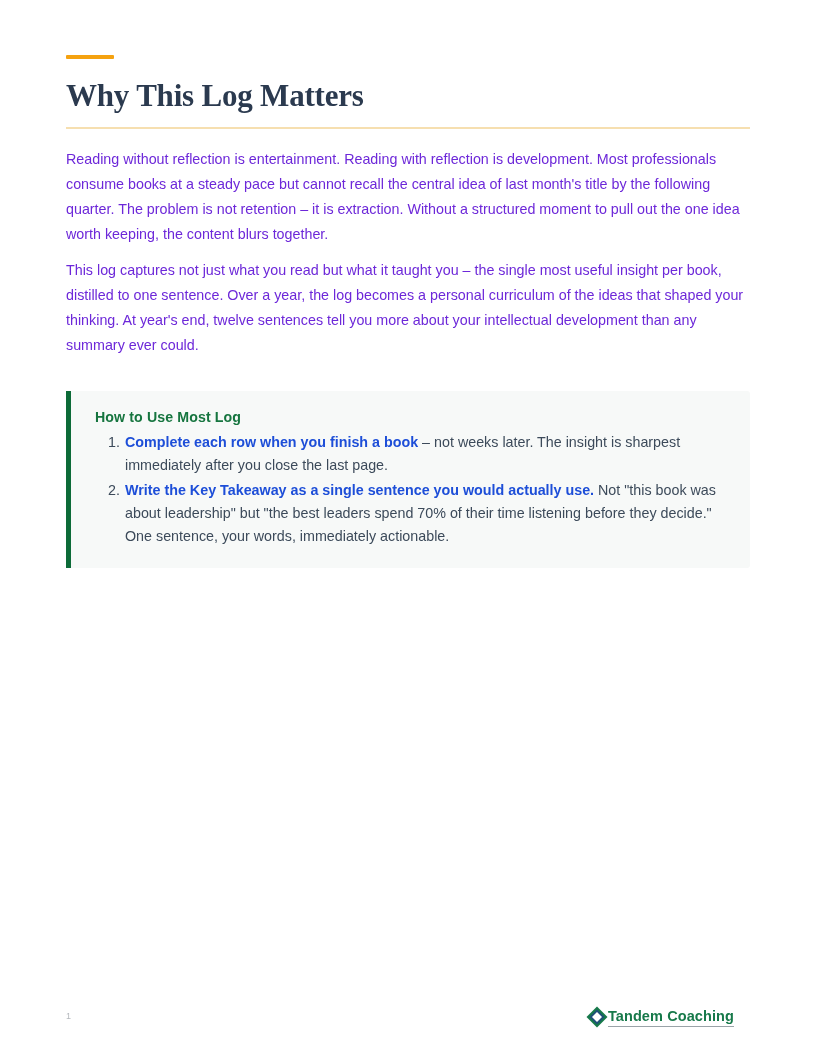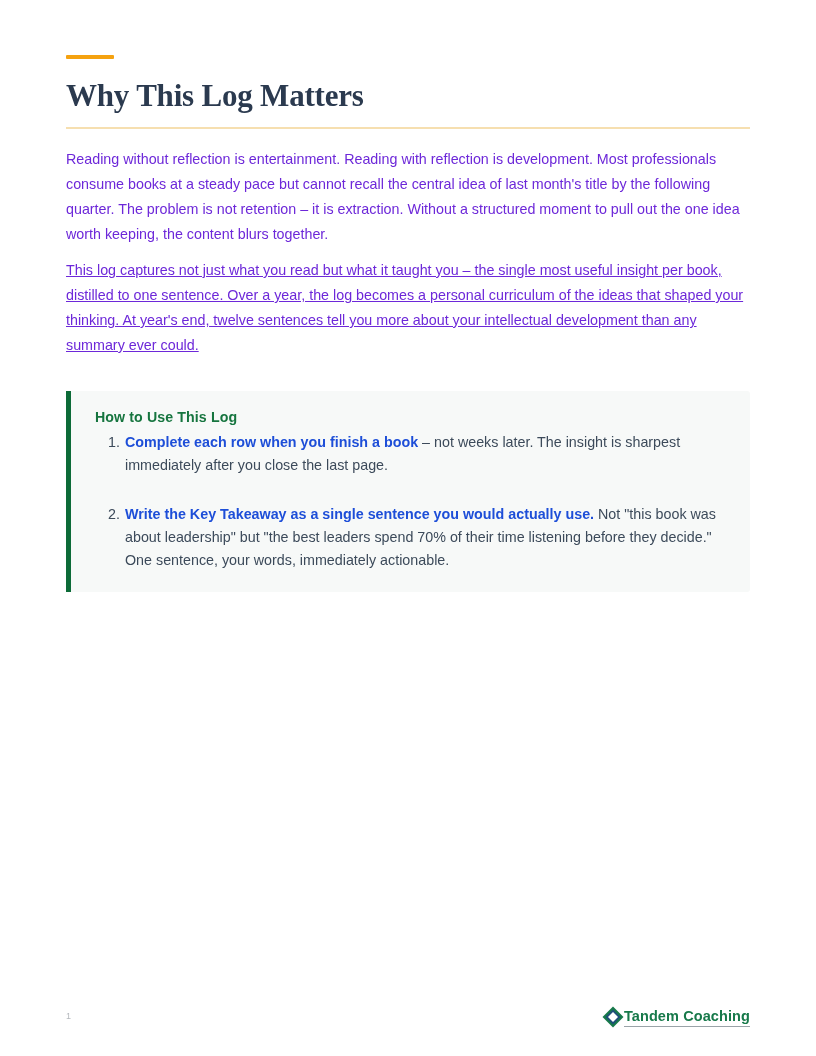--- a/index.html
+++ b/index.html
@@ -59,21 +59,20 @@
   .body-copy {
     font-size: 14.3px;
     line-height: 25px;
     color: #6d28d9;
     margin: 0;
     padding-top: 18px;
     text-align: left;
   }
   .body-copy + .body-copy {
     padding-top: 11px;
-    text-decoration: underline;
   }
 
   
   .callout {
     position: relative;
     margin-top: 33px;
     width: 684px;
     box-sizing: border-box;
     background: #f7f9f8;
     border-left: 5px solid #0d6b38;
@@ -94,21 +93,21 @@
     padding: 0 0 0 30px;
     list-style: none;
     counter-reset: steps;
   }
   .callout-list li {
     counter-increment: steps;
     position: relative;
     font-size: 14.3px;
     line-height: 23px;
     color: #3c4a5a;
-    margin-top: 26px;
+    margin-top: 2px;
   }
   .callout-list li:first-child {
     margin-top: 4px;
   }
   .callout-list li::before {
     content: counter(steps) ".";
     position: absolute;
     left: -21px;
     top: 0;
     width: 16px;
@@ -133,21 +132,21 @@
   .page-number {
     position: absolute;
     left: 0;
     top: 3px;
     font-size: 9px;
     color: #b4b8bd;
     line-height: 14px;
   }
   .brand {
     position: absolute;
-    right: 0;
+    right: 16px;
     top: 0;
     display: flex;
     align-items: center;
     gap: 0;
   }
   .brand-mark {
     width: 22px;
     height: 22px;
     display: block;
   }
@@ -172,21 +171,21 @@
 
     <h1 class="page-title">Why This Log Matters</h1>
 
     <div class="title-rule"></div>
 
     <p class="body-copy">Reading without reflection is entertainment. Reading with reflection is development. Most professionals consume books at a steady pace but cannot recall the central idea of last month's title by the following quarter. The problem is not retention – it is extraction. Without a structured moment to pull out the one idea worth keeping, the content blurs together.</p>
 
     <p class="body-copy">This log captures not just what you read but what it taught you – the single most useful insight per book, distilled to one sentence. Over a year, the log becomes a personal curriculum of the ideas that shaped your thinking. At year's end, twelve sentences tell you more about your intellectual development than any summary ever could.</p>
 
     <div class="callout">
-      <div class="callout-title">How to Use This Log</div>
+      <div class="callout-title">How to Use Most Log</div>
 
       <ol class="callout-list">
         <li>
           <strong>Complete each row when you finish a book</strong><span> – not weeks later. The insight is sharpest immediately after you close the last page.</span>
         </li>
         <li>
           <strong>Write the Key Takeaway as a single sentence you would actually use.</strong><span> Not "this book was about leadership" but "the best leaders spend 70% of their time listening before they decide." One sentence, your words, immediately actionable.</span>
         </li>
       </ol>
     </div>

